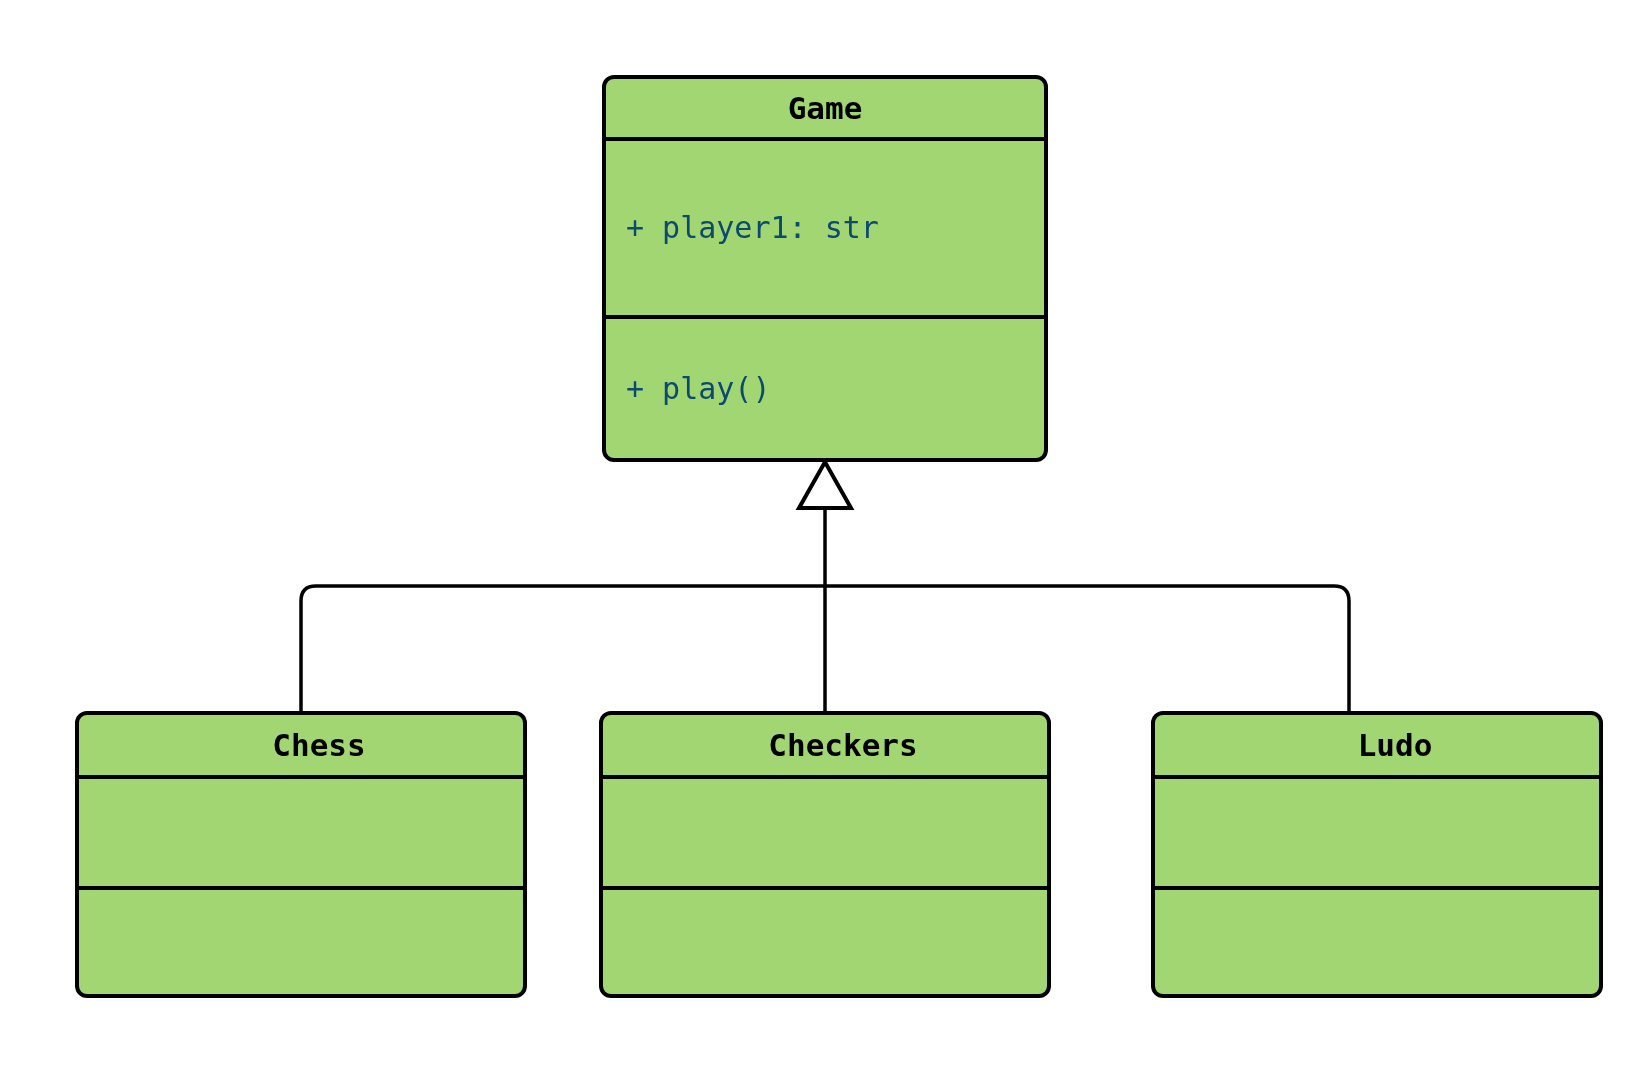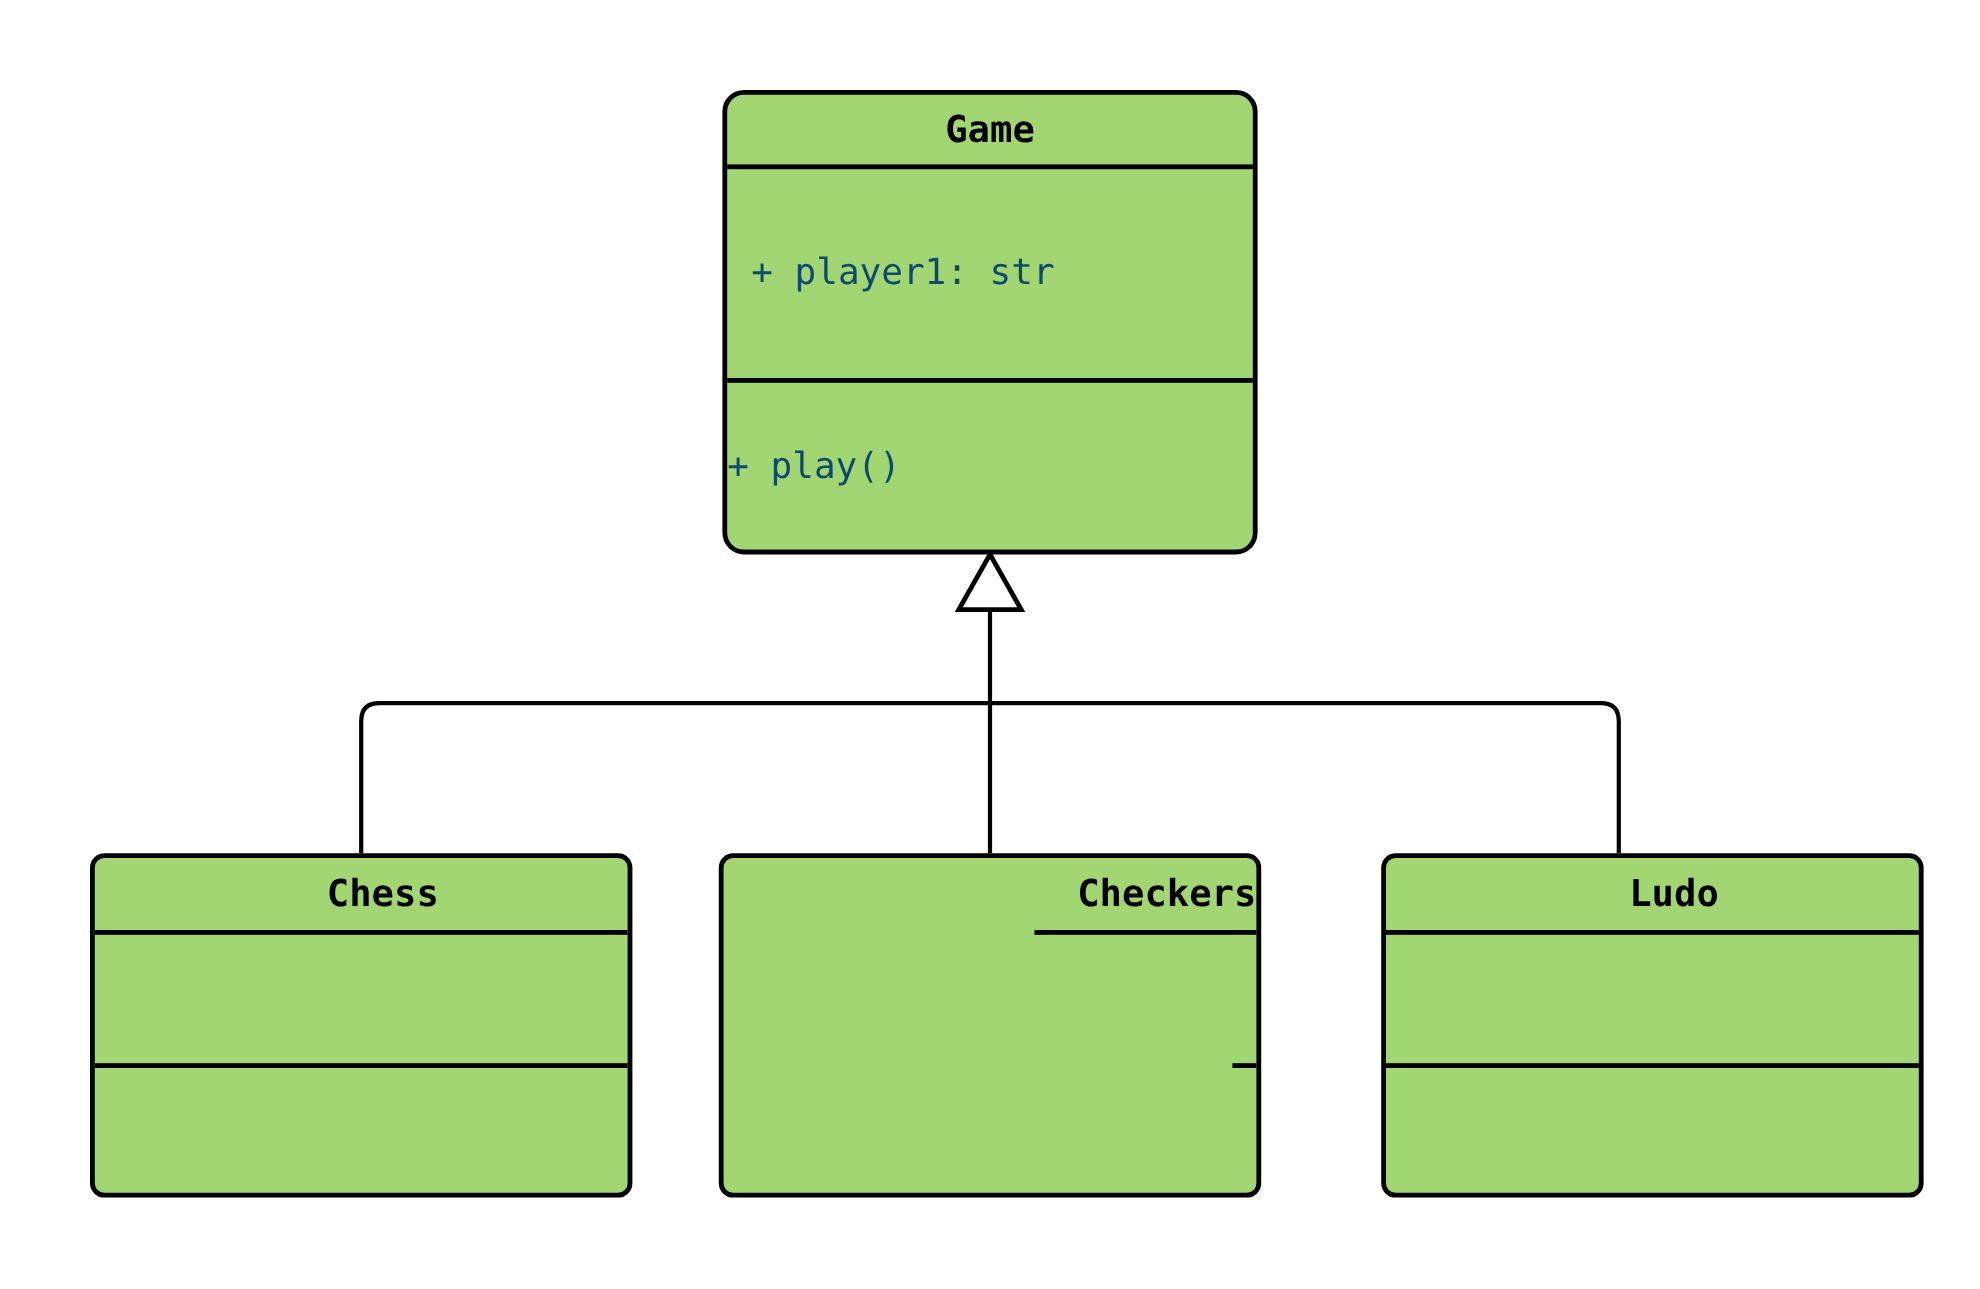--- a/index.html
+++ b/index.html
@@ -47,37 +47,38 @@
     justify-content:center;
     border-bottom:4px solid var(--node-border);
     flex:0 0 auto;
     padding-left:20px;
   }
   .uml-methods{
     display:flex;
     flex-direction:column;
     justify-content:center;
     flex:1 1 auto;
+    padding-left:20px;
   }
   .member-line{
     font-size:30px;
     line-height:38px;
     color:#0c4a6e;
     white-space:pre;
   }
   
-  #class-game{left:602px;top:75px;width:446px;height:387px;border-radius:18px;}
+  #class-game{left:602px;top:75px;width:446px;height:387px;}
   #class-game .uml-title{height:62px;}
   #class-game .uml-attrs{height:178px;}
   
   .child-class{top:711px;width:452px;height:287px;}
   .child-class .uml-title{height:64px;padding-left:36px;}
   .child-class .uml-attrs{height:111px;}
   #class-chess{left:75px;}
-  #class-checkers{left:599px;align-items:flex-end;}
+  #class-checkers{left:599px;}
   #class-ludo{left:1151px;}
 </style>
 </head>
 <body>
 
 <div id="canvas">
 
   <svg id="connector-layer" viewBox="0 0 1650 1074" xmlns="http://www.w3.org/2000/svg">
 
     <path d="M 825 508 L 825 586" fill="none" stroke="#000" stroke-width="3.5"></path>

